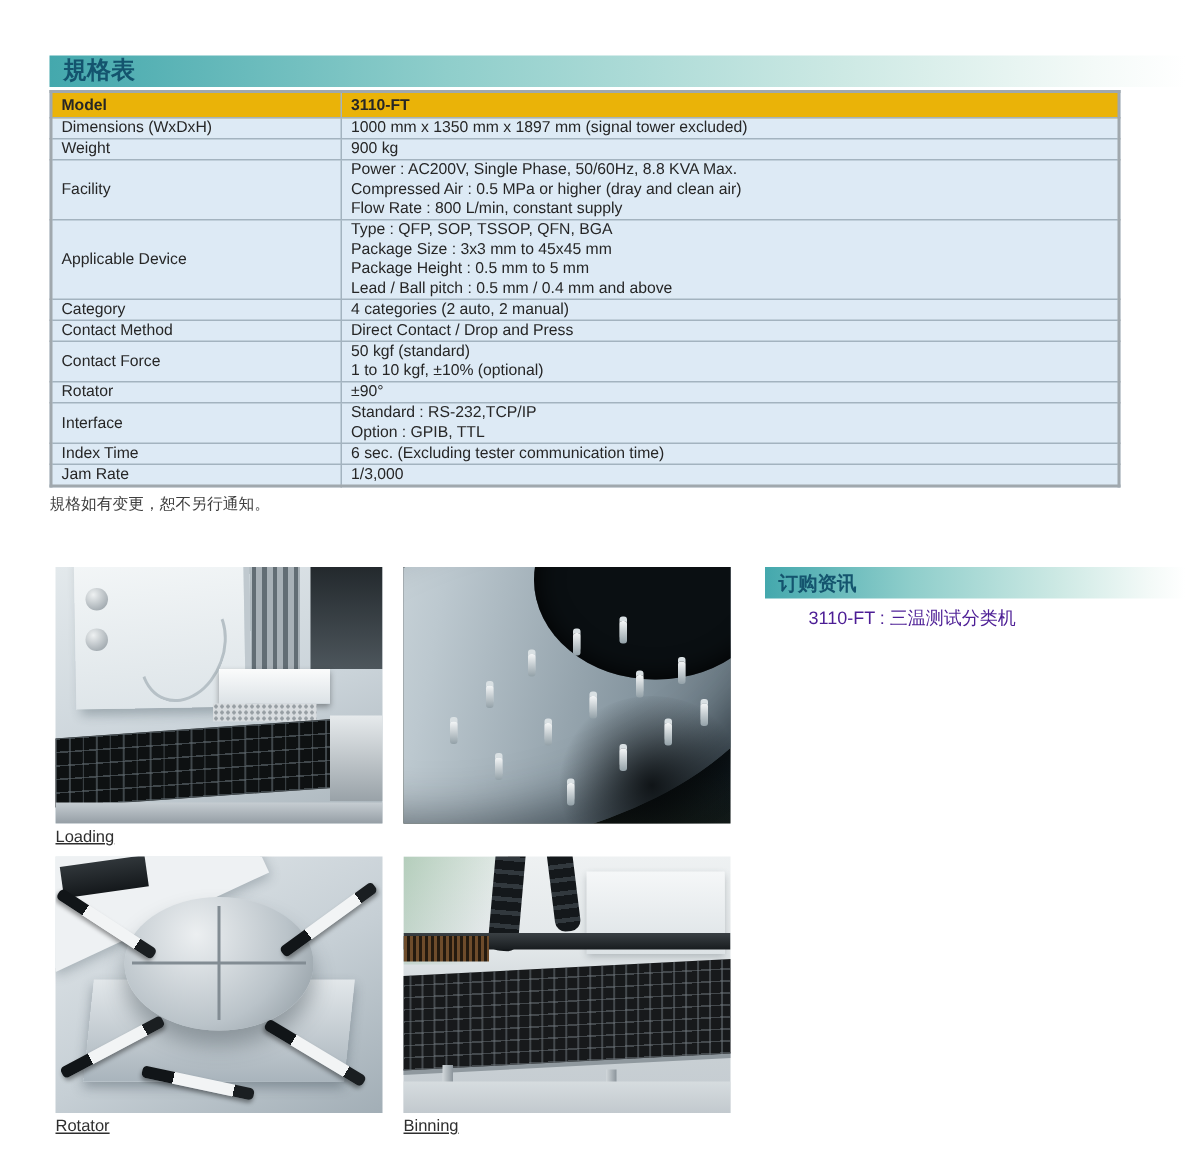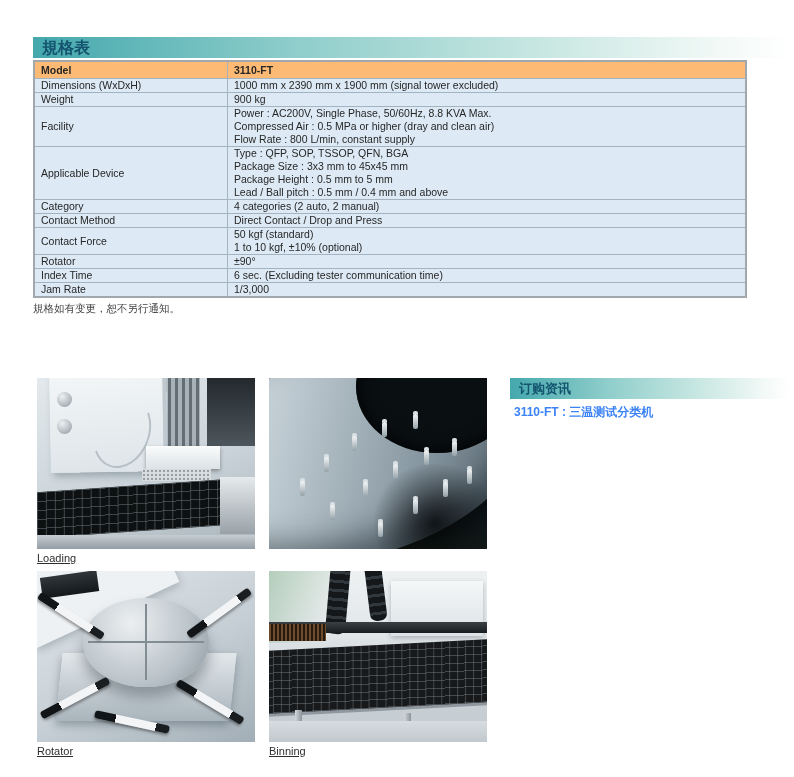--- a/index.html
+++ b/index.html
@@ -18,26 +18,26 @@
      background:linear-gradient(90deg,#44a8ad 0%,#8fcecb 35%,#cde9e4 70%,#f4faf8 92%,#ffffff 100%);
      font-size:16px;font-weight:bold;color:#14546e;padding-left:9px;box-sizing:border-box;}
 
   table.spec-table{border-collapse:collapse;width:714px;margin-top:2px;
      border:2px solid #a0a8ad;background:#ddeaf5;}
   table.spec-table td{border:1px solid #a3b3bf;font-size:10.5px;line-height:13px;
      padding:0 6px;vertical-align:middle;color:#262626;}
   table.spec-table td.lbl{width:180px;}
   table.spec-table tr.hdr td{background:#9acbe3;font-weight:bold;height:16px;}
   table.spec-table tr td{background:#ddeaf5;}
-  table.spec-table tr.hdr td{background:#fdba74;}
+  table.spec-table tr.hdr td{background:#eab308;}
 
   .spec-note{margin-top:4px;font-size:10.5px;color:#3f3f3f;}
 
   
-  .order-item{position:absolute;left:514px;top:404px;font-size:12px;font-weight:bold;color:#3b82f6;}
+  .order-item{position:absolute;left:539px;top:404px;font-size:12px;font-weight:normal;color:#4c1d95;}
 
   
   .photo-card{position:absolute;width:218px;}
   .card-1{left:37px;top:378px;} .card-2{left:269px;top:378px;}
   .card-3{left:37px;top:571px;} .card-4{left:269px;top:571px;}
   .photo{position:relative;width:218px;height:171px;overflow:hidden;}
   .photo-caption{margin-top:3px;font-size:11px;color:#2e2e2e;text-decoration:underline;}
   .photo *{position:absolute;}
 
   
@@ -137,21 +137,21 @@
 
     <table class="spec-table">
       <tbody id="spec-tbody">
           <tr class="hdr">
             <td class="lbl">Model</td>
             <td class="val">3110-FT</td>
           </tr>
           <tr>
             <td class="lbl">Dimensions (WxDxH)</td>
             <td class="val">
-              <div>1000 mm x 2390 mm x 1900 mm (signal tower excluded)</div>
+              <div>1000 mm x 1350 mm x 1897 mm (signal tower excluded)</div>
             </td>
           </tr>
           <tr>
             <td class="lbl">Weight</td>
             <td class="val">
               <div>900 kg</div>
             </td>
           </tr>
           <tr>
             <td class="lbl">Facility</td>
@@ -186,20 +186,27 @@
             <td class="lbl">Contact Force</td>
             <td class="val">
               <div>50 kgf (standard)</div>
               <div>1 to 10 kgf, ±10% (optional)</div>
             </td>
           </tr>
           <tr>
             <td class="lbl">Rotator</td>
             <td class="val">
               <div>±90°</div>
+            </td>
+          </tr>
+          <tr>
+            <td class="lbl">Interface</td>
+            <td class="val">
+              <div>Standard : RS-232,TCP/IP</div>
+              <div>Option : GPIB, TTL</div>
             </td>
           </tr>
           <tr>
             <td class="lbl">Index Time</td>
             <td class="val">
               <div>6 sec. (Excluding tester communication time)</div>
             </td>
           </tr>
           <tr>
             <td class="lbl">Jam Rate</td>

